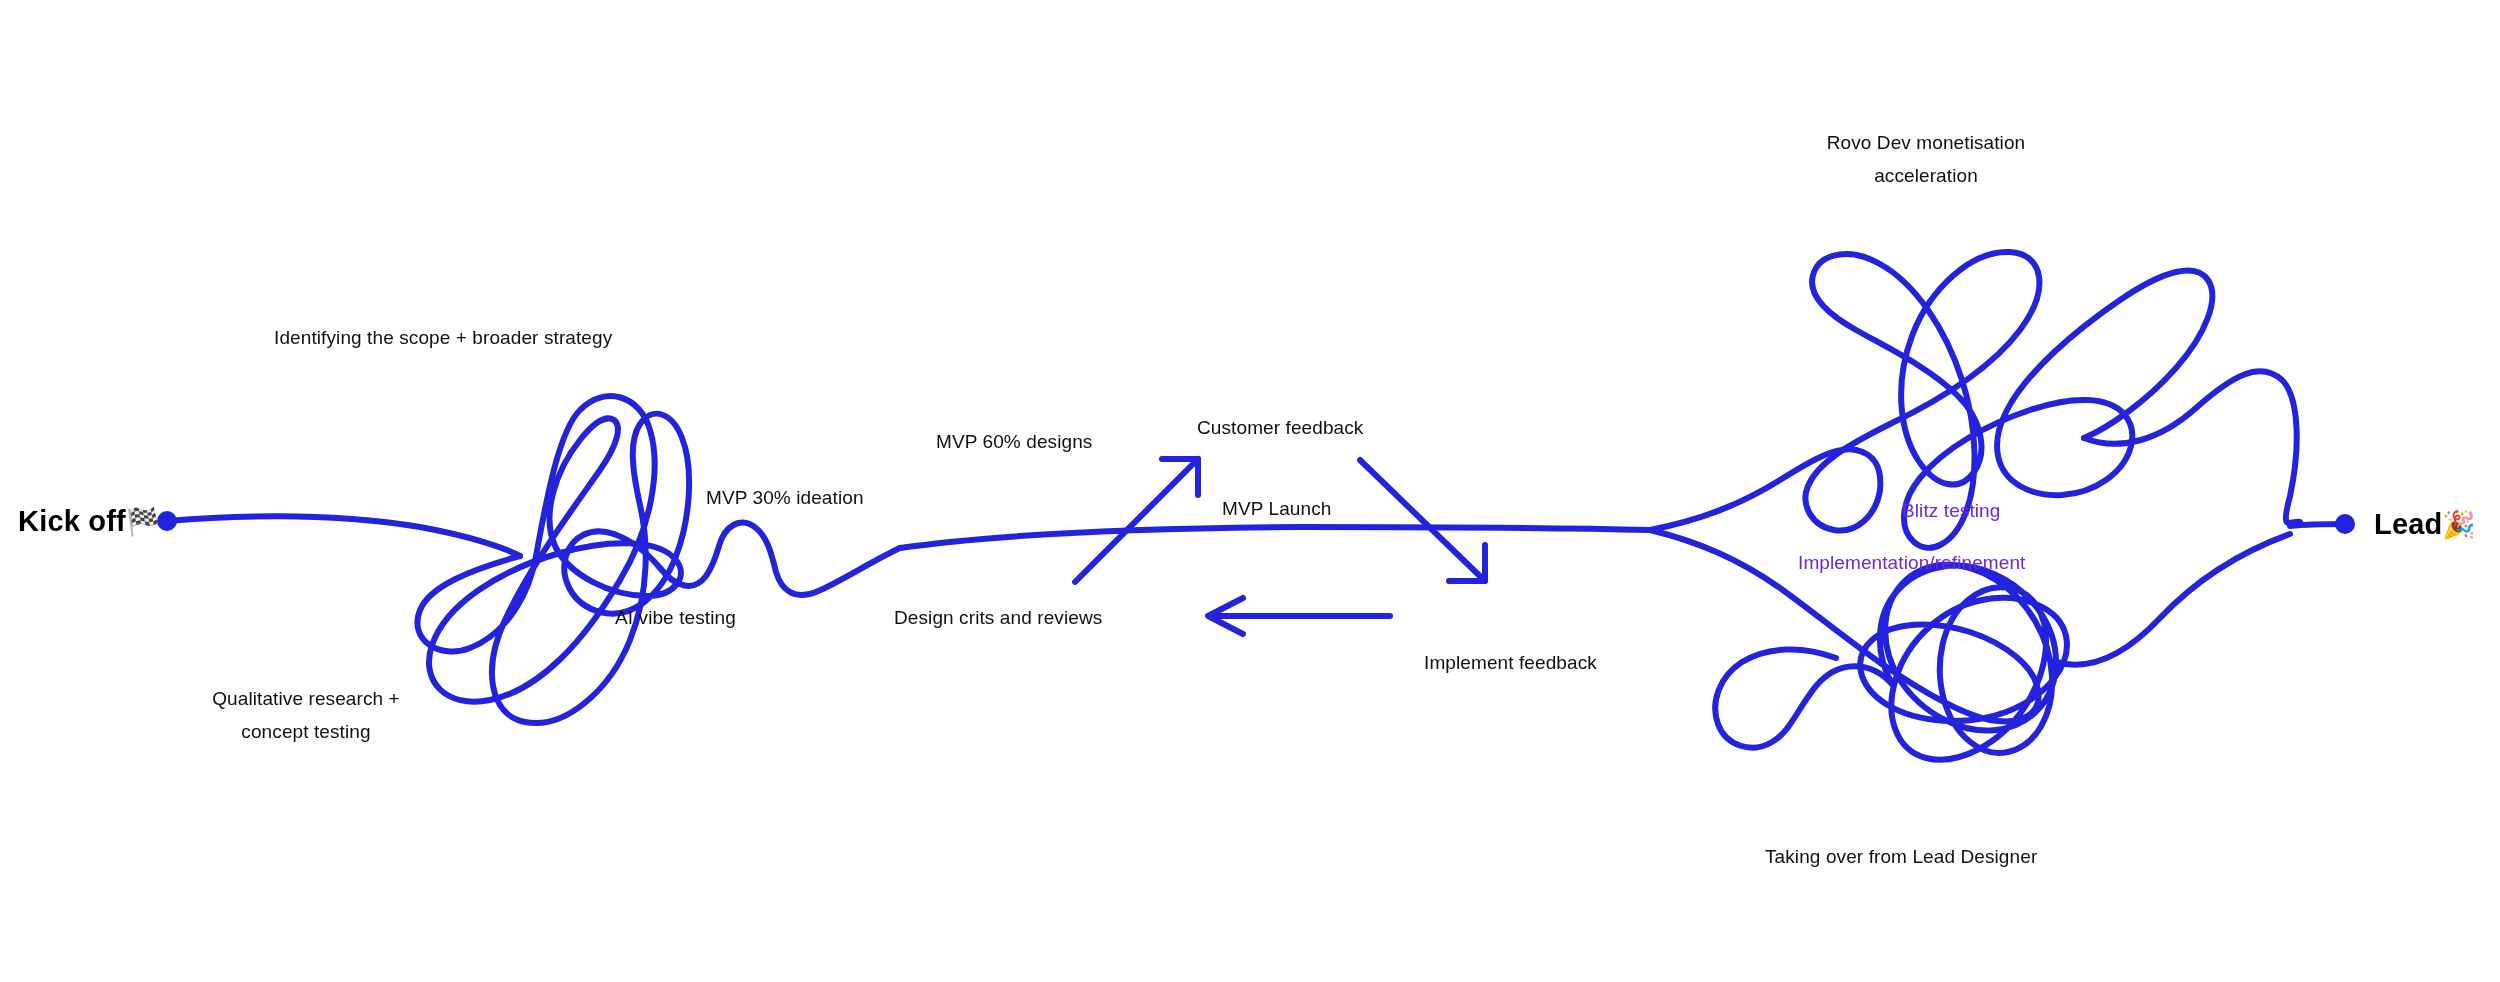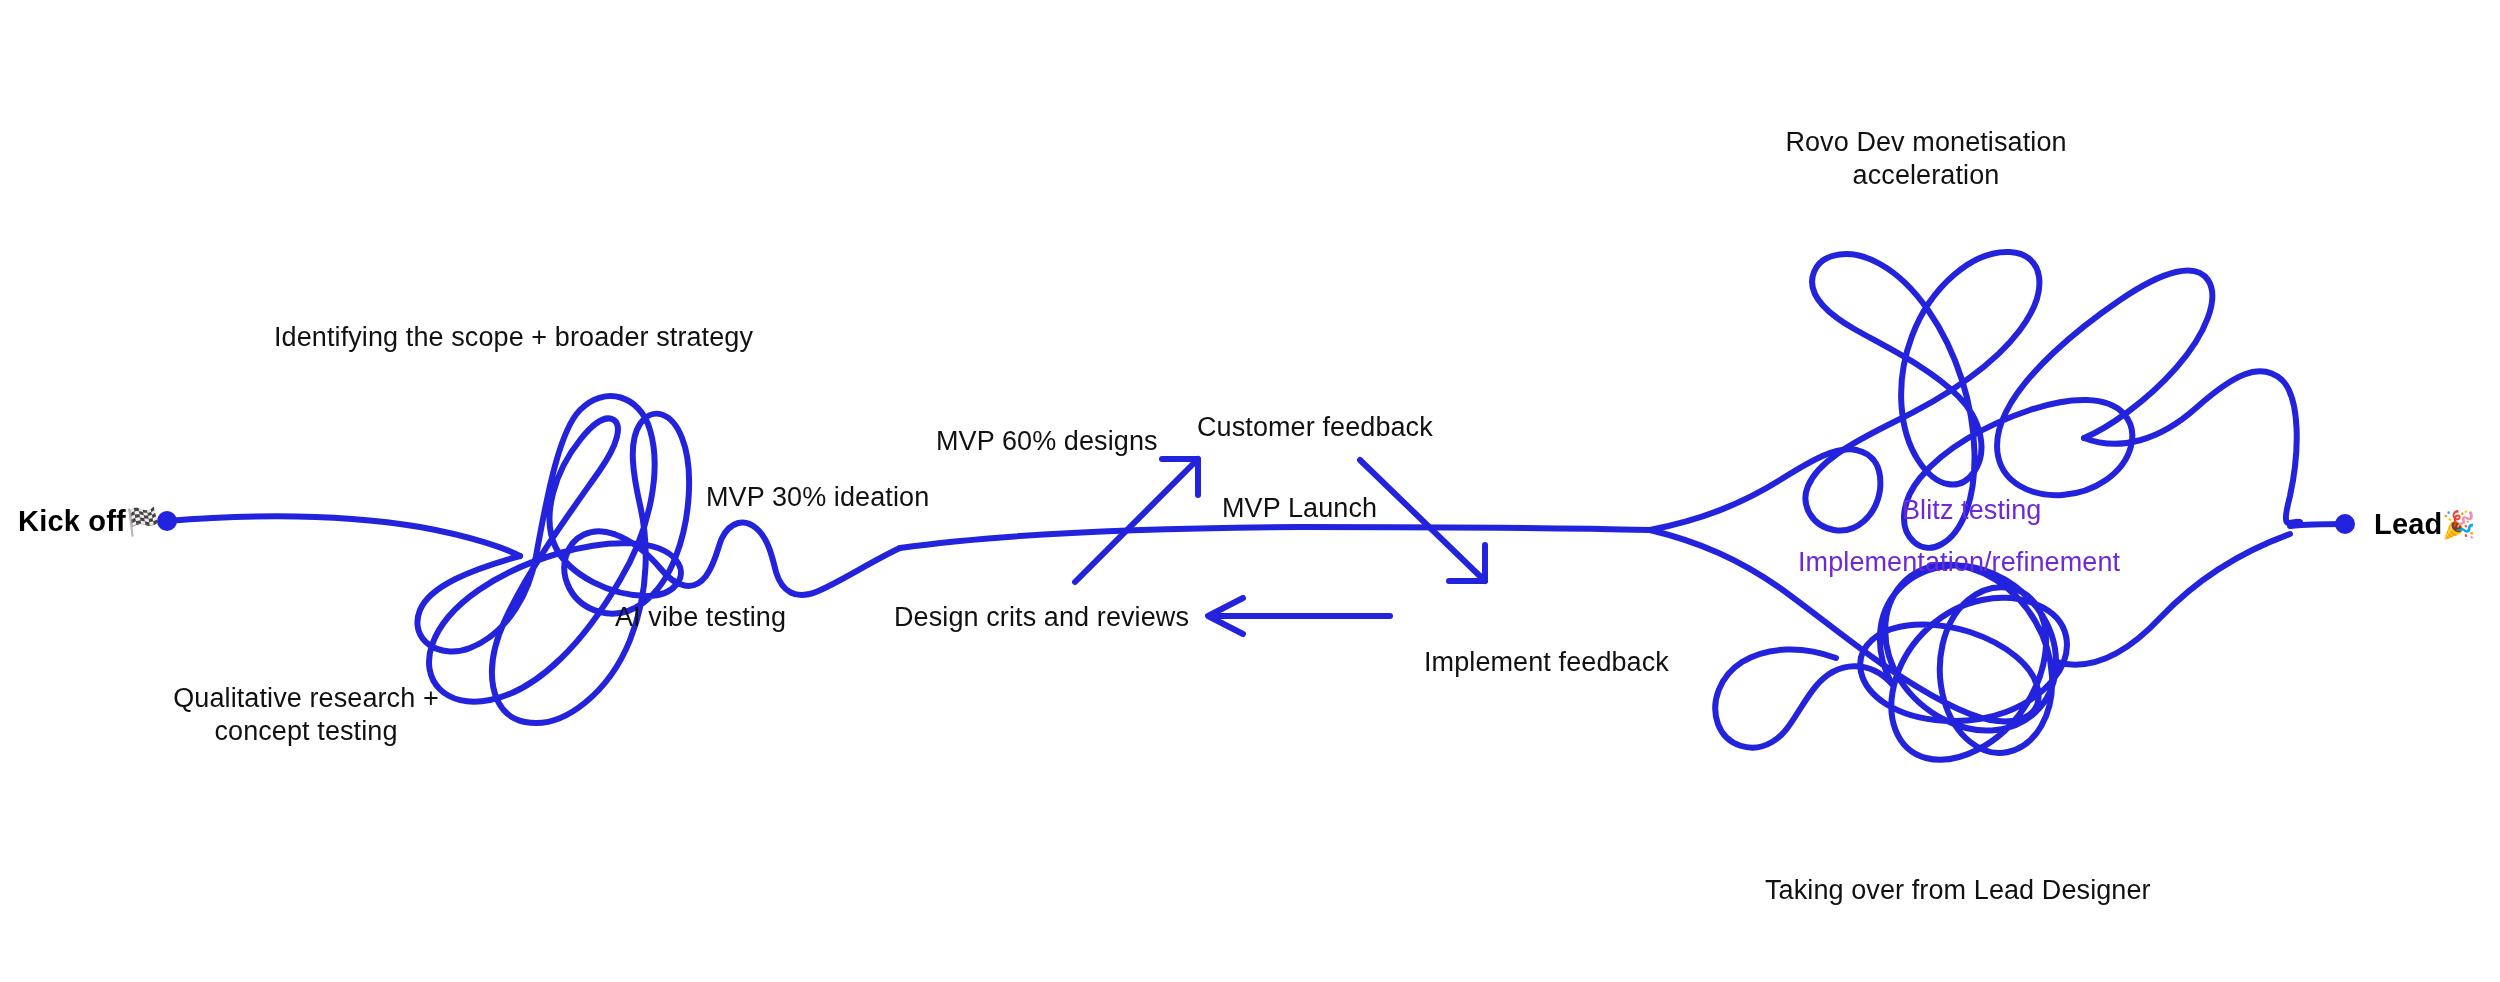--- a/index.html
+++ b/index.html
@@ -24,21 +24,21 @@
     position: absolute;
     left: 0;
     top: 0;
     width: 2500px;
     height: 982px;
     display: block;
   }
   .lbl {
     position: absolute;
     color: #111111;
-    font-size: 27px;
+    font-size: 19px;
     line-height: 33px;
     white-space: pre;
     letter-spacing: 0.1px;
   }
   .lbl.muted { color: #6d28d9; margin-top: 16px; }
   .lbl.center { text-align: center; }
   .endpoint-label {
     position: absolute;
     font-size: 29px;
     font-weight: 700;
@@ -220,15 +220,15 @@
   <div class="lbl" style="left:1222px; top:492px;">MVP Launch</div>
 
   <div class="lbl" style="left:1424px; top:601px;margin-top:45px;">Implement feedback</div>
 
   <div class="lbl center" style="left:1756px; top:126px; width:340px;"><span>Rovo Dev monetisation</span><br><span>acceleration</span></div>
 
   <div class="lbl muted" style="left:1902px; top:478px;">Blitz testing</div>
 
   <div class="lbl muted" style="left:1798px; top:530px;">Implementation/refinement</div>
 
-  <div class="lbl" style="left:1765px; top:874px;">Taking over from Lead Designer</div>
+  <div class="lbl" style="left:1765px; top:840px;">Taking over from Lead Designer</div>
 
 </div>
 
 </body></html>

